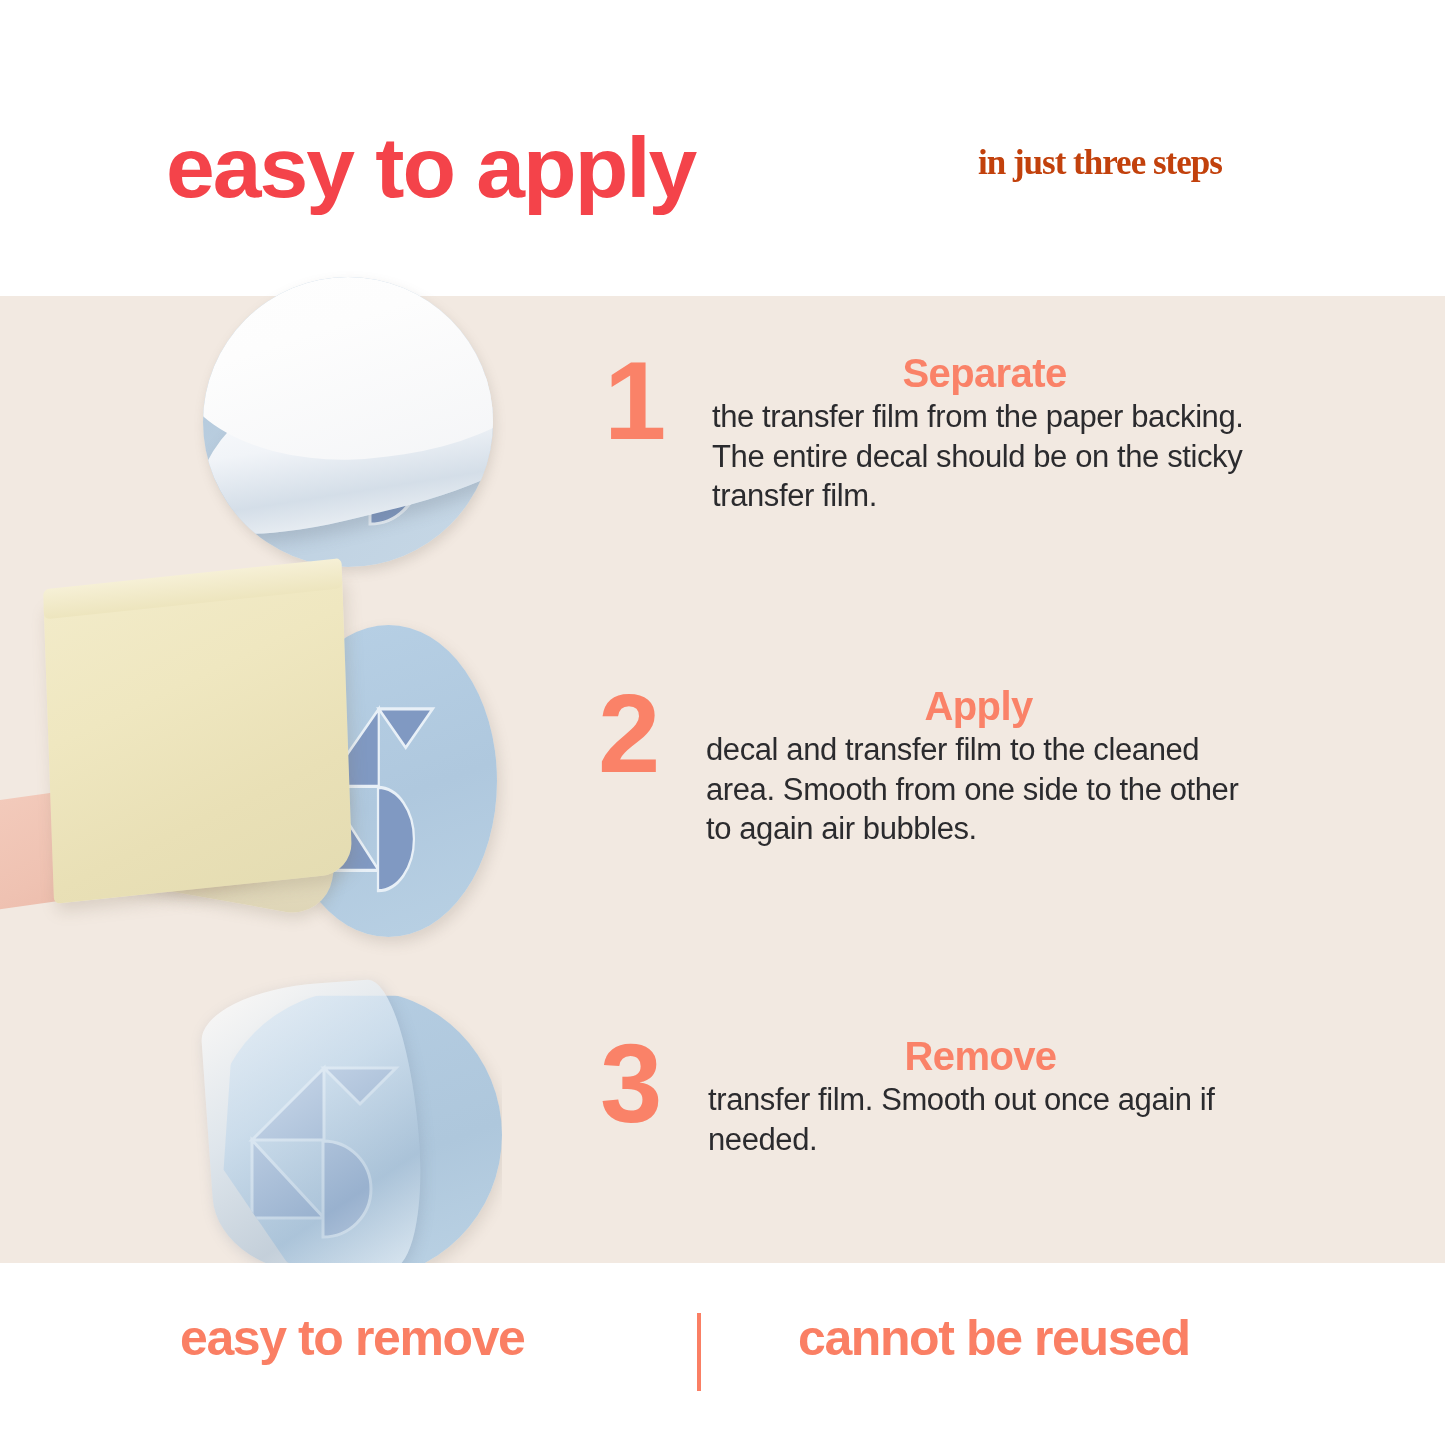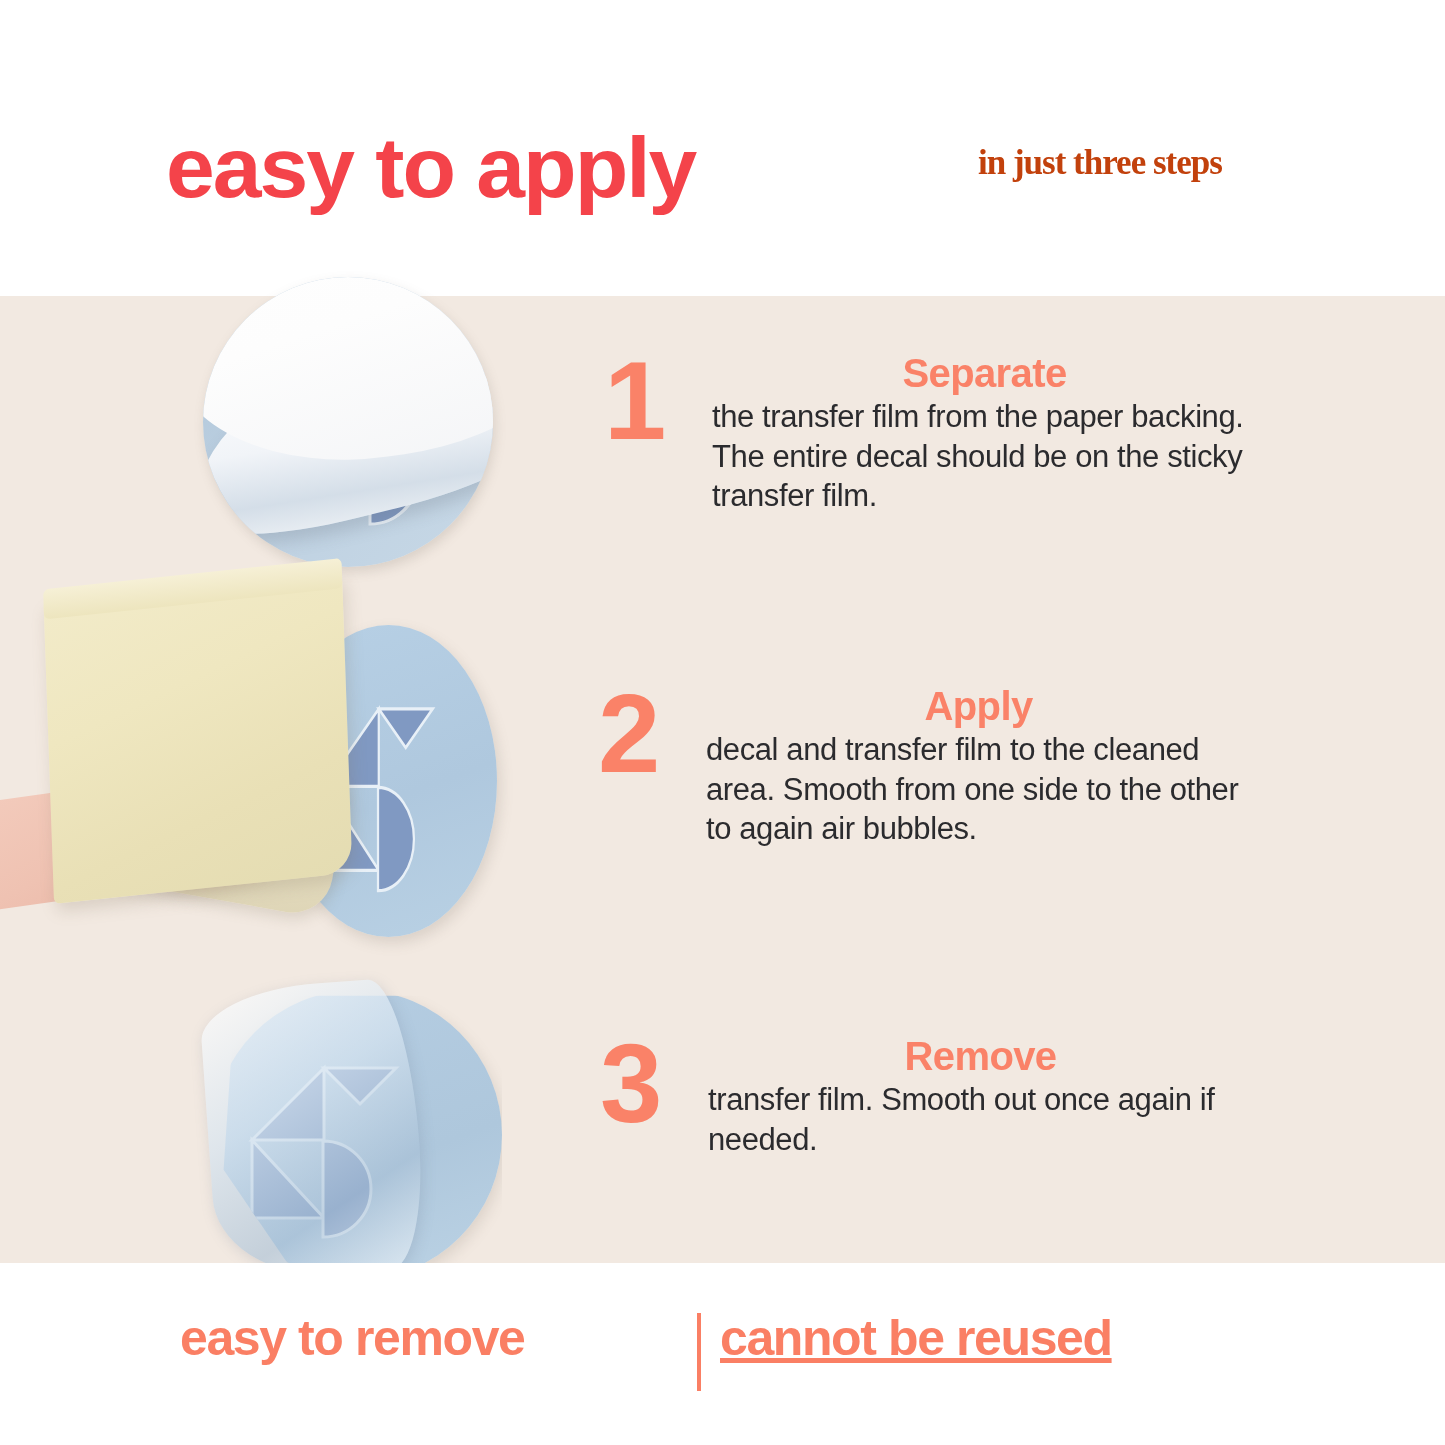--- a/index.html
+++ b/index.html
@@ -222,21 +222,21 @@
   .footer-label {
     position:absolute;
     top:46px;
     color:#FA7F64;
     font-size:50px;
     font-weight:700;
     letter-spacing:-1.4px;
     white-space:nowrap;
   }
   #footer-left  { left:180px; }
-  #footer-right { left:720px;text-decoration:underline; }
+  #footer-right { left:798px; }
   #footer-divider {
     position:absolute;
     left:697px; top:50px;
     width:4px; height:78px;
     background:#FA7F64;
   }
 </style>
 </head>
 <body>
 

